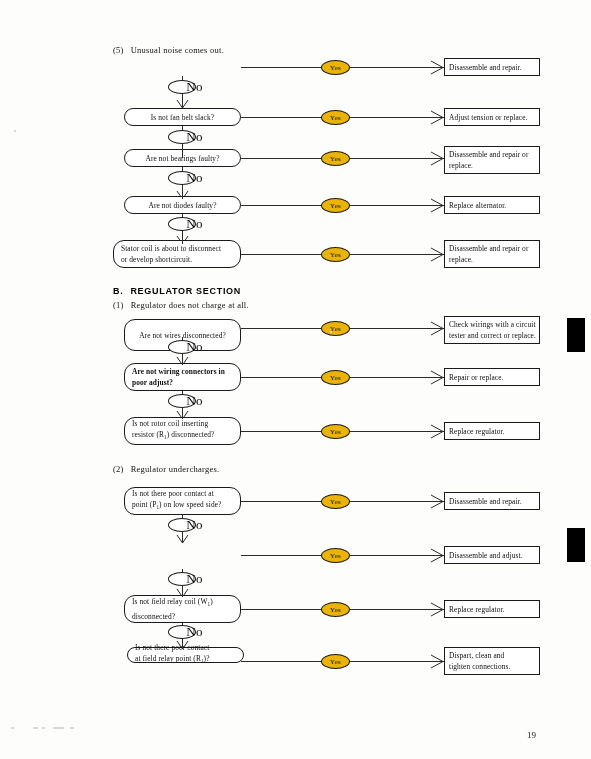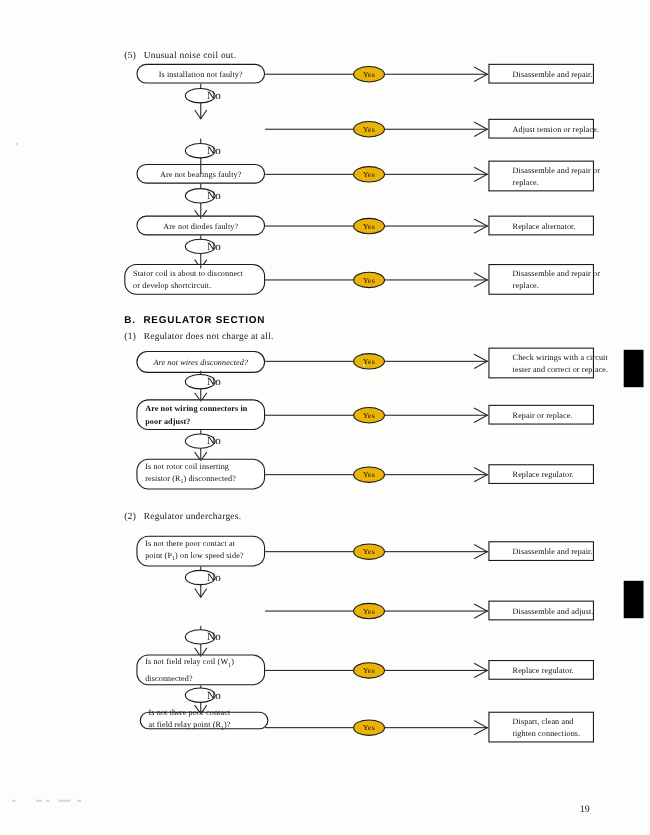--- a/index.html
+++ b/index.html
@@ -65,21 +65,21 @@
 
   
   .result {
     position: absolute;
     box-sizing: border-box;
     border: 1px solid #1a1a1a;
     background: #ffffff;
     display: flex;
     flex-direction: column;
     justify-content: center;
-    padding: 0 21px;
+    padding: 0 4px;
   }
   .result .line {
     font-size: 7.4px;
     line-height: 11px;
     letter-spacing: 0.1px;
     white-space: nowrap;
     color: #0d0d0d;
   }
 
   
@@ -112,21 +112,21 @@
     box-sizing: border-box;
     border: 1px solid #1a1a1a;
     border-radius: 50%;
     background: #ffffff;
     display: flex;
     align-items: center;
     justify-content: center;
     z-index: 3;
   }
   .no-node span {
-    font-size: 10px;
+    font-size: 13px;
     letter-spacing: 0.2px;
     color: #0d0d0d;
     padding-left: 25px;
   }
 
   
   .vline {
     position: absolute;
     width: 0;
     border-left: 1px solid #2b2b2b;
@@ -154,44 +154,44 @@
     background: #d8d8d8;
   }
   sub { font-size: 0.7em; }
 </style>
 </head>
 <body>
 
 <div id="page">
 
   <div class="sub-heading" style="left:113px; top:45px;">
-    <span class="num">(5)</span><span>Unusual noise coil out.</span>
-  </div>
-
-  <div class="decision center" style="left:124px; top:58px; width:117px; height:18px;">
-    <div class="line">Is installation not faulty?</div>
-  </div>
+    <span class="num">(5)</span><span>Unusual noise comes out.</span>
+  </div>
+
   <div class="hline" style="left:241px; top:67px; width:203px;"></div>
   <svg class="arrow-svg" style="left:430px; top:60px;" width="16" height="15">
     <polyline points="1,1 13,7.5 1,14" fill="none" stroke="#2b2b2b" stroke-width="1"></polyline>
   </svg>
   <div class="yes-node" style="left:321px; top:60px; width:29px; height:15px;">
     <span>Yes</span>
   </div>
   <div class="result" style="left:444px; top:58px; width:96px; height:18px;">
     <div class="line">Disassemble and repair.</div>
   </div>
   <div class="vline" style="left:182px; top:76px; height:32px;"></div>
   <div class="no-node" style="left:168px; top:80px; width:28px; height:14px;">
     <span>No</span>
   </div>
   <svg class="arrow-svg" style="left:176px; top:99px;" width="13" height="11">
     <polyline points="1,1 6.5,9 12,1" fill="none" stroke="#2b2b2b" stroke-width="1"></polyline>
   </svg>
 
+  <div class="decision center" style="left:124px; top:108px; width:117px; height:18px;">
+    <div class="line">Is not fan belt slack?</div>
+  </div>
   <div class="hline" style="left:241px; top:117px; width:203px;"></div>
   <svg class="arrow-svg" style="left:430px; top:110px;" width="16" height="15">
     <polyline points="1,1 13,7.5 1,14" fill="none" stroke="#2b2b2b" stroke-width="1"></polyline>
   </svg>
   <div class="yes-node" style="left:321px; top:110px; width:29px; height:15px;">
     <span>Yes</span>
   </div>
   <div class="result" style="left:444px; top:108px; width:96px; height:18px;">
     <div class="line">Adjust tension or replace.</div>
   </div>
@@ -263,21 +263,21 @@
   </div>
 
   <div class="section-heading" style="left:113px; top:286px;">
     <span class="letter">B.</span><span>REGULATOR SECTION</span>
   </div>
 
   <div class="sub-heading" style="left:113px; top:300px;">
     <span class="num">(1)</span><span>Regulator does not charge at all.</span>
   </div>
 
-  <div class="decision center" style="left:124px; top:319px; width:117px; height:20px;font-style:italic;">
+  <div class="decision center" style="left:124px; top:319px; width:117px; height:32px;">
     <div class="line">Are not wires disconnected?</div>
   </div>
   <div class="hline" style="left:241px; top:328px; width:203px;"></div>
   <svg class="arrow-svg" style="left:430px; top:321px;" width="16" height="15">
     <polyline points="1,1 13,7.5 1,14" fill="none" stroke="#2b2b2b" stroke-width="1"></polyline>
   </svg>
   <div class="yes-node" style="left:321px; top:321px; width:29px; height:15px;">
     <span>Yes</span>
   </div>
   <div class="result" style="left:444px; top:316px; width:96px; height:28px;">

